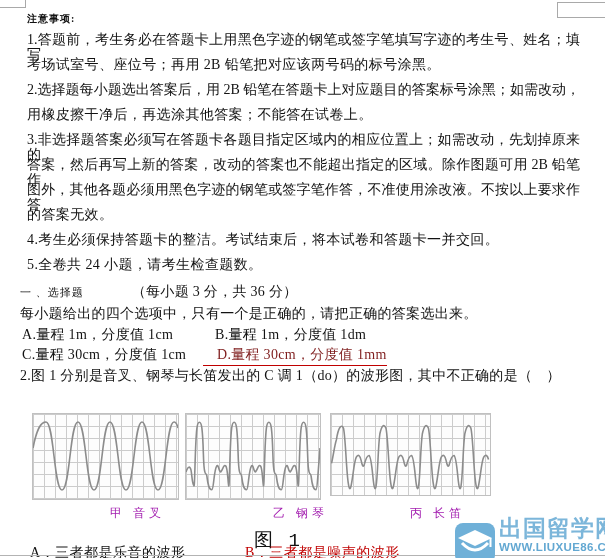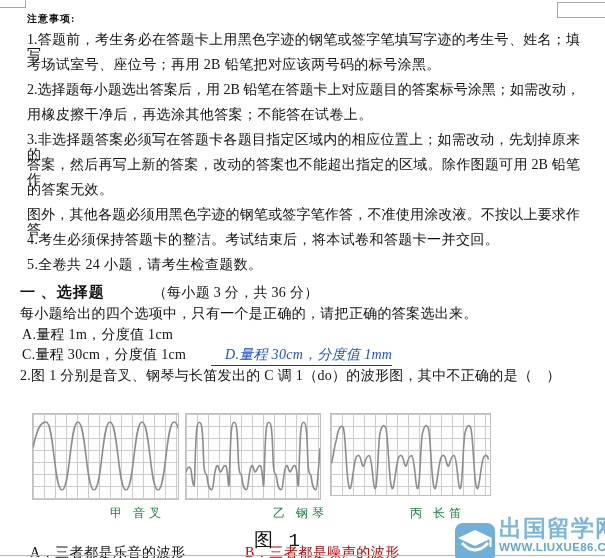--- a/index.html
+++ b/index.html
@@ -17,40 +17,40 @@
 
   
   #notice { position:absolute; left:27px; top:6px; width:553px; }
   .notice-title { font-weight:bold; font-size:10px; height:26px; line-height:26px; letter-spacing:1px; }
   .nline { font-size:14px; height:25px; line-height:15px; white-space:nowrap; letter-spacing:.4px; }
   .nline.just { white-space:normal; text-align:justify; text-align-last:justify; letter-spacing:0; }
 
   
   #qblock { position:absolute; left:20px; top:281px; width:566px; }
   .qline { font-size:14px; height:22px; line-height:22px; white-space:nowrap; letter-spacing:.3px; }
-  .sec-bold { font-weight:bold; font-size:15px; letter-spacing:1px; }
+  .sec-bold { font-weight:normal; font-size:11px; letter-spacing:1px; }
   .sec-rest { font-size:14px;margin-left:48px; }
   .intro { }
   .optrow { position:relative; height:20px; font-size:14px; line-height:20px; }
   .opt { position:absolute; top:0; white-space:nowrap; letter-spacing:.3px; }
   .opt.a4 { left:2px; }
   .opt.b4 { left:195px; }
-  .opt.d4 { left:191px; padding-left:14px; color:#1d4ed8; border-bottom:1.5px solid #c00000;font-style:italic; }
+  .opt.d4 { left:183px; padding-left:14px; color:#7f1d1d; border-bottom:1.5px solid #c00000; }
 
   
   #figure { position:absolute; left:0; top:413px; width:605px; height:120px; }
   .panel { position:absolute; top:0; background-color:#fdfdfd;
     background-image:linear-gradient(#cccccc 1px, transparent 1px),
                      linear-gradient(90deg,#cccccc 1px, transparent 1px);
     background-size:11px 12px; border:1px solid #c0c0c0; }
   .panel svg { display:block; }
   #panel-jia  { left:32px;  width:147px; height:87px; }
   #panel-yi   { left:185px; width:136px; height:87px; }
   #panel-bing { left:330px; width:161px; height:83px; }
-  .pan-label { position:absolute; top:92px; font-size:12px; color:#15803d; letter-spacing:4px; white-space:nowrap; }
+  .pan-label { position:absolute; top:92px; font-size:12px; color:#a21caf; letter-spacing:4px; white-space:nowrap; }
   #label-jia  { left:110px; }
   #label-yi   { left:273px; }
   #label-bing { left:410px; }
   #fig-caption { position:absolute; left:254px; top:527px; font-size:19px; letter-spacing:2px;font-family:Liberation Mono, monospace; }
 
   
   #q2opts { position:absolute; left:0; top:543px; width:605px; height:22px; font-size:14px; line-height:20px; }
   #q2-opt-a { position:absolute; left:30px; white-space:nowrap; letter-spacing:.5px; }
   #q2-opt-b { position:absolute; left:245px; color:#c00000; white-space:nowrap; letter-spacing:.5px; }
   #bottom-rule { position:absolute; left:0; top:555px; width:605px; height:1px; background:#b3b3b3; }
@@ -71,33 +71,34 @@
   <div class="corner-mark tr"></div>
 
   <div id="notice">
     <div class="notice-title">注意事项:</div>
     <div class="nline just">1.答题前，考生务必在答题卡上用黑色字迹的钢笔或签字笔填写字迹的考生号、姓名；填写</div>
     <div class="nline">考场试室号、座位号；再用 2B 铅笔把对应该两号码的标号涂黑。</div>
     <div class="nline just">2.选择题每小题选出答案后，用 2B 铅笔在答题卡上对应题目的答案标号涂黑；如需改动，</div>
     <div class="nline">用橡皮擦干净后，再选涂其他答案；不能答在试卷上。</div>
     <div class="nline just">3.非选择题答案必须写在答题卡各题目指定区域内的相应位置上；如需改动，先划掉原来的</div>
     <div class="nline just">答案，然后再写上新的答案，改动的答案也不能超出指定的区域。除作图题可用 2B 铅笔作</div>
+    <div class="nline just">图外，其他各题必须用黑色字迹的钢笔或签字笔作答，不准使用涂改液。不按以上要求作答</div>
     <div class="nline">的答案无效。</div>
-    <div class="nline just">图外，其他各题必须用黑色字迹的钢笔或签字笔作答，不准使用涂改液。不按以上要求作答</div>
     <div class="nline">4.考生必须保持答题卡的整洁。考试结束后，将本试卷和答题卡一并交回。</div>
     <div class="nline">5.全卷共 24 小题，请考生检查题数。</div>
   </div>
 
   <div id="qblock">
     <div class="qline">
       <span class="sec-bold">一 、选择题</span><span class="sec-rest">（每小题 3 分，共 36 分）</span>
     </div>
     <div class="qline intro">每小题给出的四个选项中，只有一个是正确的，请把正确的答案选出来。</div>
     <div class="optrow">
       <span class="opt a4">A.量程 1m，分度值 1cm</span>
+      <span class="opt b4">B.量程 1m，分度值 1dm</span>
     </div>
     <div class="optrow">
       <span class="opt a4">C.量程 30cm，分度值 1cm</span>
       <span class="opt d4">D.量程 30cm，分度值 1mm</span>
     </div>
     <div class="qline">2.图 1 分别是音叉、钢琴与长笛发出的 C 调 1（do）的波形图，其中不正确的是（　）</div>
   </div>
 
   <div id="figure">
     <div class="panel" id="panel-jia">

